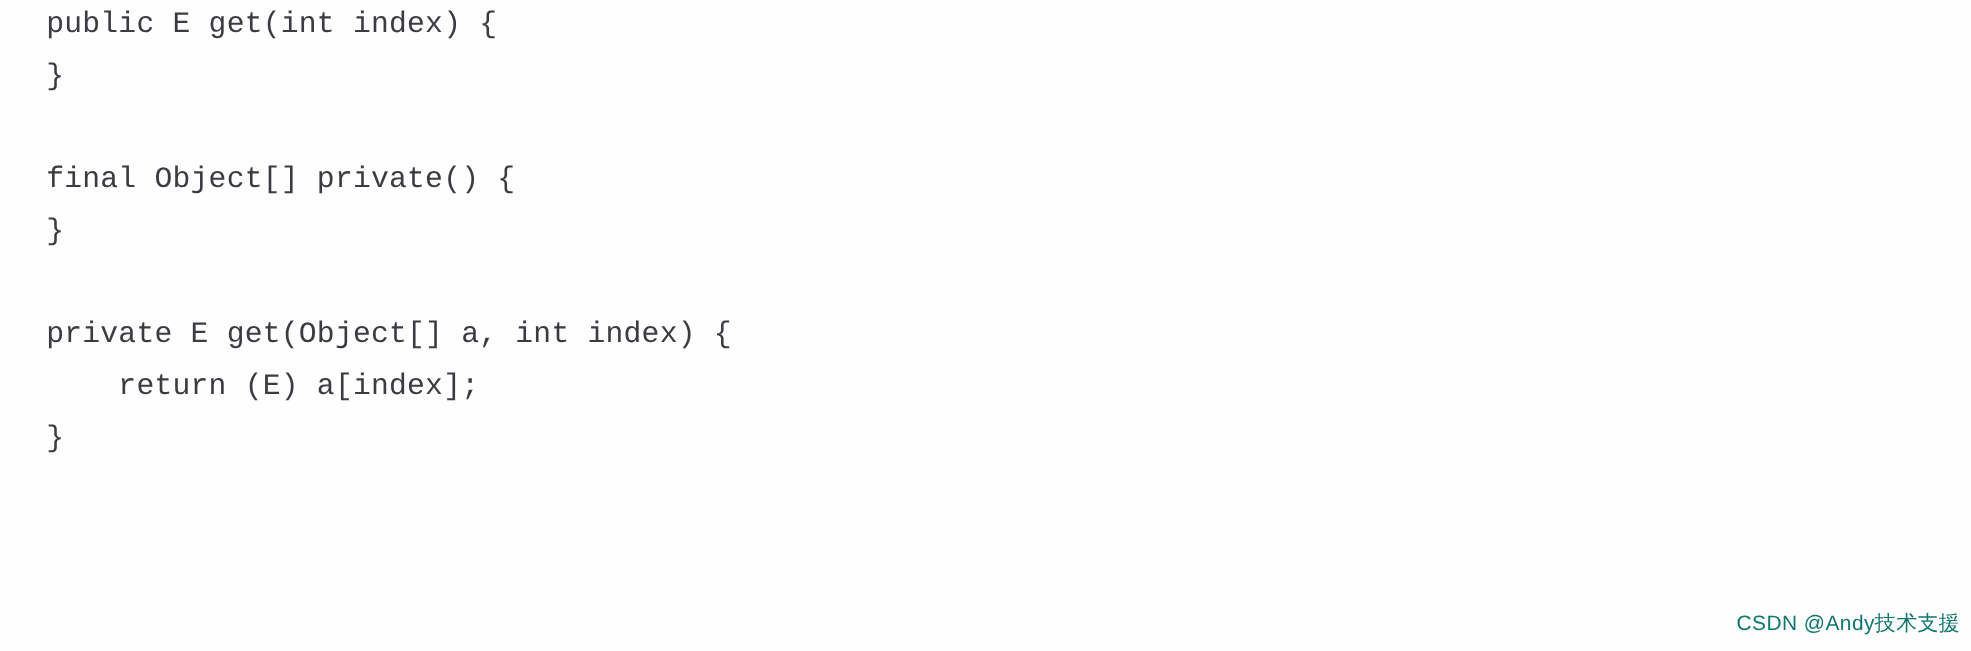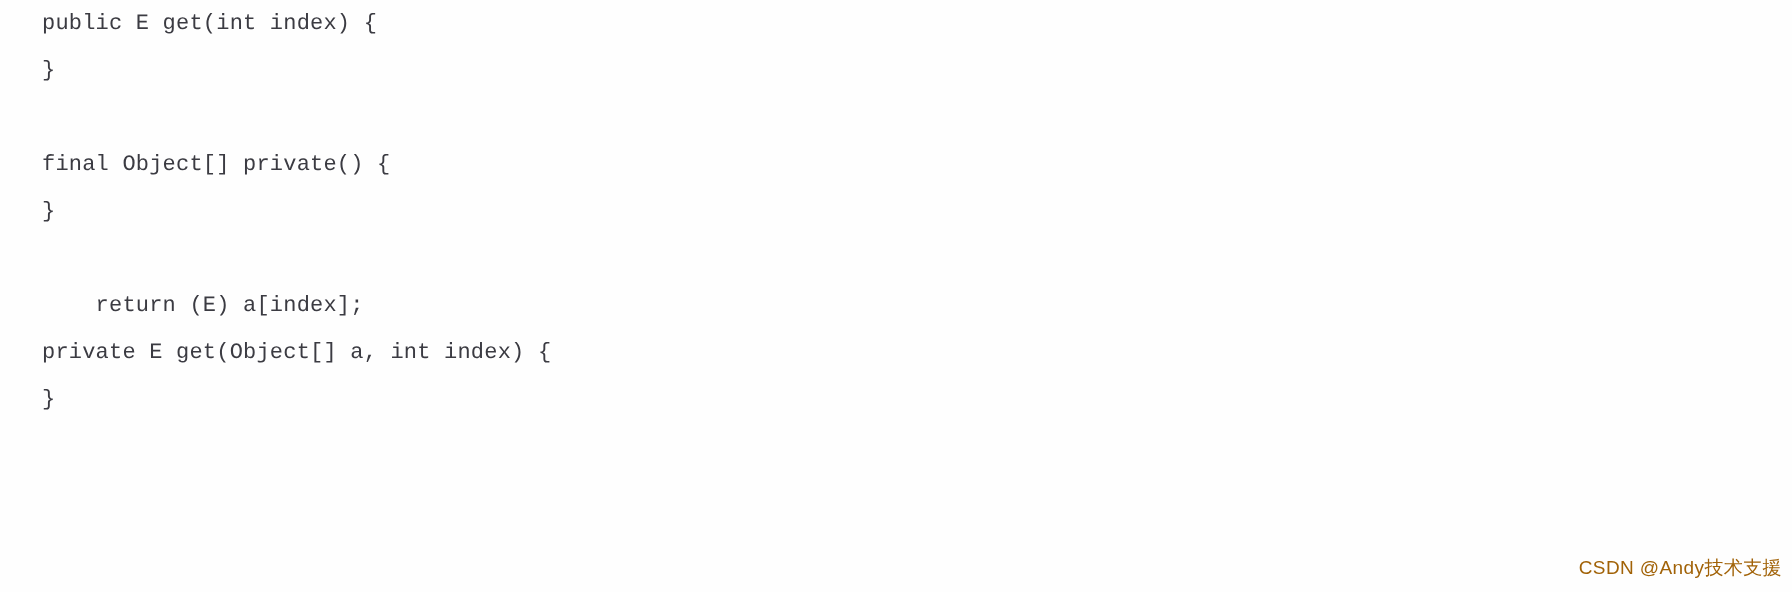--- a/index.html
+++ b/index.html
@@ -27,57 +27,57 @@
 
   #code-block {
     position: absolute;
     left: 42px;
     top: 0px;
     width: 1700px;
   }
 
   .code-line {
     font-family: "Liberation Mono", "DejaVu Sans Mono", monospace;
-    font-size: 22px;
+    font-size: 27px;
     line-height: 47px;
     height: 47px;
     color: #3b3b42;
     white-space: pre;
     letter-spacing: 0.2px;
     -webkit-font-smoothing: antialiased;
     text-rendering: geometricPrecision;
   }
 
   .code-line.blank {
     color: transparent;
   }
 
   #watermark {
     position: absolute;
     right: 10px;
     top: 556px;
     font-family: "Liberation Sans", "DejaVu Sans", sans-serif;
     font-size: 19px;
     line-height: 24px;
-    color: #a16207;
+    color: #0f766e;
     letter-spacing: 0.4px;
     white-space: pre;
     user-select: none;
   }
 </style>
 </head>
 <body>
 
 <div id="page"></div>
 
 <div id="code-block">
   <div class="code-line">public E get(int index) {</div>
   <div class="code-line">}</div>
   <div class="code-line blank"></div>
   <div class="code-line">final Object[] private() {</div>
   <div class="code-line">}</div>
   <div class="code-line blank"></div>
+  <div class="code-line">private E get(Object[] a, int index) {</div>
   <div class="code-line">    return (E) a[index];</div>
-  <div class="code-line">private E get(Object[] a, int index) {</div>
   <div class="code-line">}</div>
 </div>
 
 <div id="watermark">CSDN @Andy技术支援</div>
 
 </body></html>

